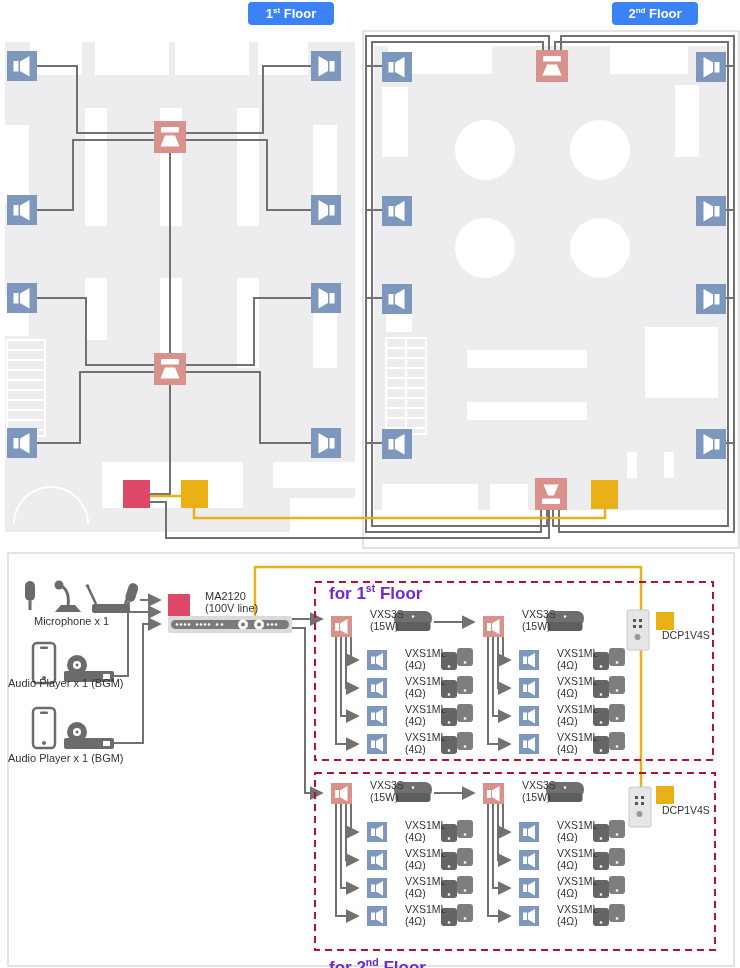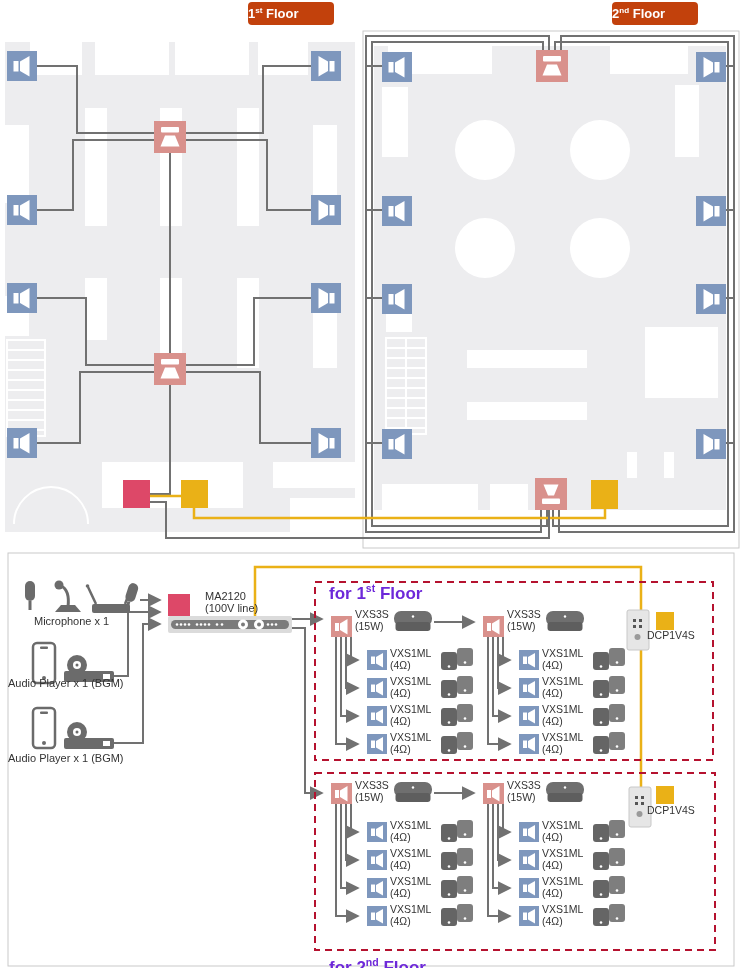--- a/index.html
+++ b/index.html
@@ -1,23 +1,23 @@
 <!DOCTYPE html>
 <html><head>
 <meta charset="utf-8">
 <style>
   html,body{margin:0;padding:0;background:#fff;}
   .canvas{position:relative;width:740px;height:968px;background:#fff;overflow:hidden;
           font-family:"Liberation Sans",sans-serif;}
   .canvas svg.layer{position:absolute;left:0;top:0;}
-  .chip{position:absolute;top:2px;width:86px;height:23px;background:#c2410c;border-radius:4px;
-        color:#fff;font-weight:bold;font-size:13px;line-height:23px;text-align:left;}
+  .chip{position:absolute;top:2px;width:86px;height:23px;background:#3b82f6;border-radius:4px;
+        color:#fff;font-weight:bold;font-size:13px;line-height:23px;text-align:center;}
   .chip sup,.ztitle sup{font-size:0.62em;vertical-align:super;line-height:0;}
   .ztitle{position:absolute;color:#6d28d9;font-weight:bold;font-size:17px;line-height:15px;}
-  .clabel{position:absolute;font-size:10.5px;line-height:11.5px;color:#333;white-space:nowrap;}
+  .clabel{position:absolute;font-size:10.5px;line-height:11.5px;color:#333;white-space:nowrap;margin-left:15px;}
   .slabel{position:absolute;font-size:11px;line-height:12px;color:#333;white-space:nowrap;}
 </style>
 </head>
 <body>
 
 <div class="canvas">
 
 <svg class="layer" width="740" height="968">
   <defs>
     <marker id="arr" viewBox="0 0 8 8" refX="7" refY="4" markerWidth="7" markerHeight="7" orient="auto">

